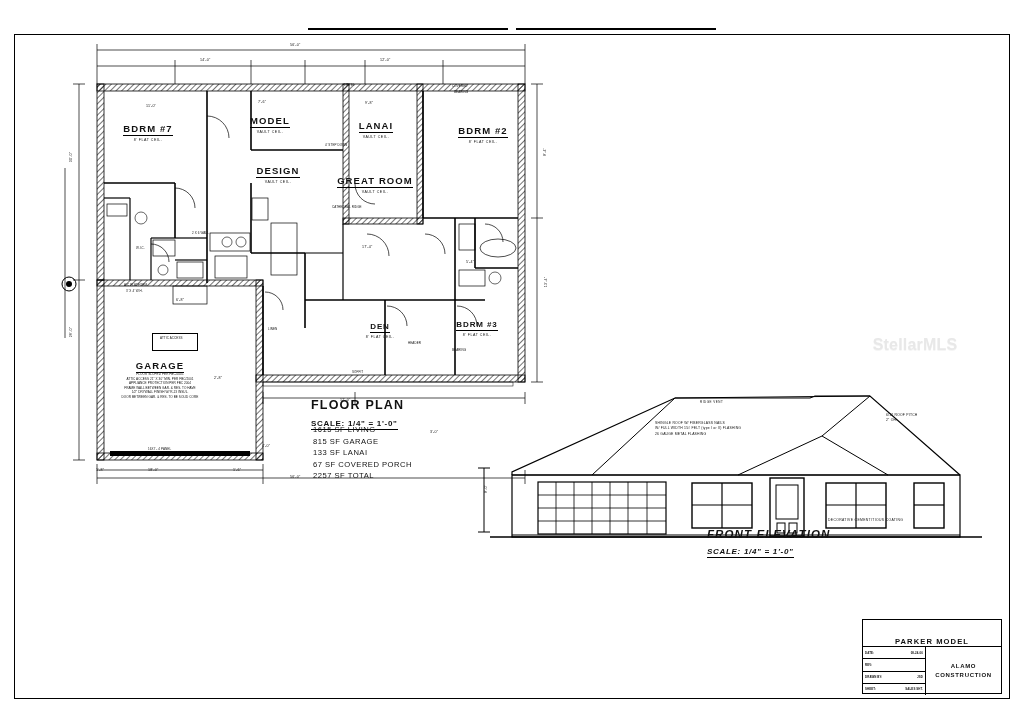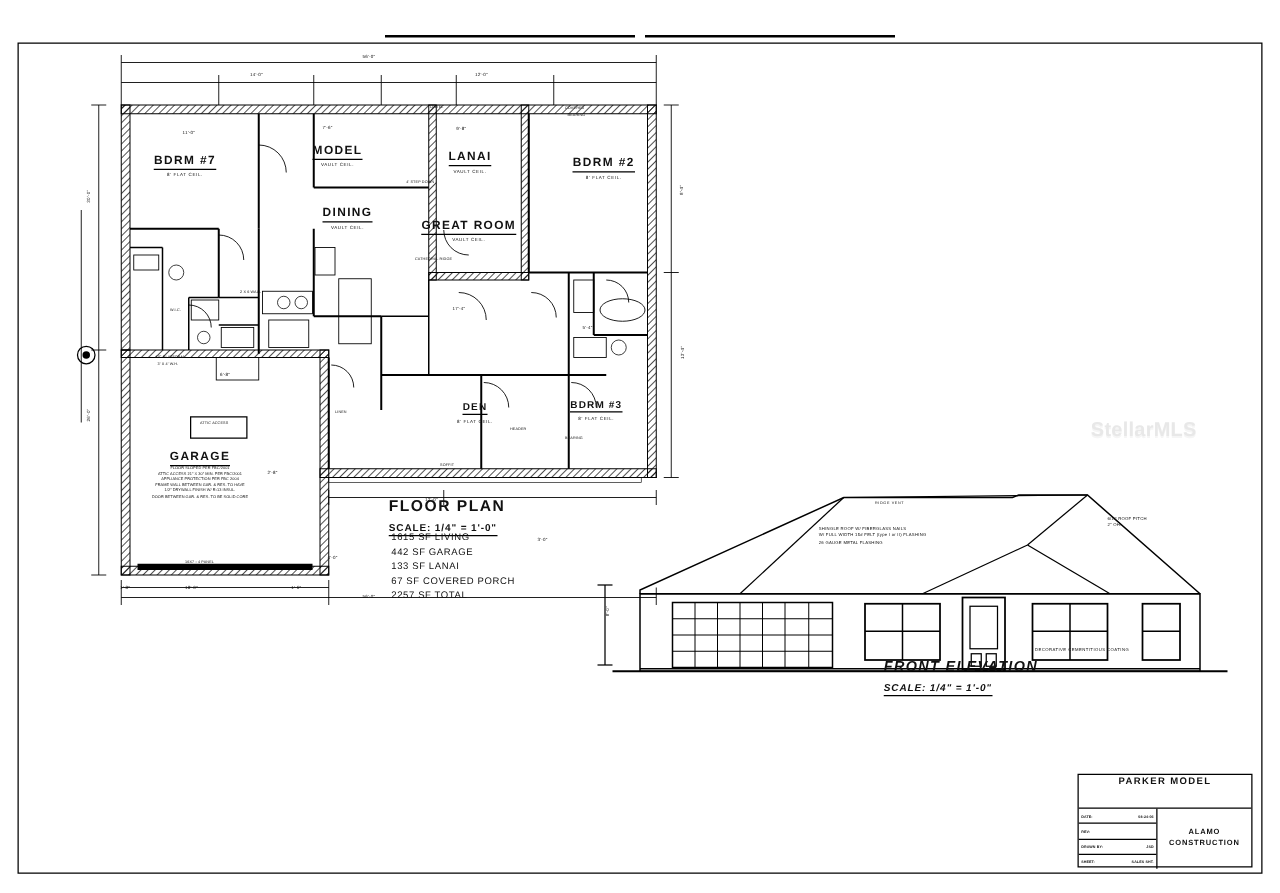--- a/index.html
+++ b/index.html
@@ -38,21 +38,21 @@
   
   .elev-title{position:absolute;font-style:italic;}
   .elev-title .t1{font-size:11.5px;font-weight:bold;letter-spacing:1.1px;}
   .elev-title .t2{font-size:8px;font-weight:bold;letter-spacing:.7px;
                   border-bottom:1.2px solid #000;display:inline-block;padding-bottom:1px;}
 
   
   .tblock{position:absolute;right:22px;bottom:20px;width:140px;height:75px;
           border:1.4px solid #000;box-sizing:border-box;background:#fff;}
   .tb-top{height:26px;border-bottom:1.2px solid #000;display:flex;
-          align-items:flex-start;justify-content:center;}
+          align-items:flex-end;justify-content:center;}
   .tb-top span{font-size:7.6px;font-weight:bold;letter-spacing:1.1px;}
   .tb-bot{display:flex;height:48px;}
   .tb-left{width:62px;border-right:1.2px solid #000;display:flex;flex-direction:column;}
   .tb-row{flex:1;border-bottom:.7px solid #000;display:flex;align-items:center;
           justify-content:space-between;padding:0 2px;}
   .tb-row:last-child{border-bottom:none;}
   .tb-row span{font-size:2.9px;font-weight:bold;letter-spacing:.1px;}
   .tb-right{flex:1;display:flex;align-items:center;justify-content:center;
             text-align:center;}
   .tb-right div{font-size:6px;font-weight:bold;letter-spacing:.7px;line-height:9px;}
@@ -233,21 +233,21 @@
     <span class="nm">LANAI</span>
     <span class="ce">VAULT CEIL.</span>
   </div>
 
   <div class="room" style="left:435px;top:120px;width:96px;">
     <span class="nm">BDRM #2</span>
     <span class="ce">8' FLAT CEIL.</span>
   </div>
 
   <div class="room" style="left:238px;top:160px;width:80px;">
-    <span class="nm">DINING</span>
+    <span class="nm">DESIGN</span>
     <span class="ce">VAULT CEIL.</span>
   </div>
 
   <div class="room" style="left:320px;top:170px;width:110px;">
     <span class="nm">GREAT ROOM</span>
     <span class="ce">VAULT CEIL.</span>
   </div>
   <div class="micro" style="left:332px;top:205px;">CATHEDRAL RIDGE</div>
 
   <div class="room sm" style="left:352px;top:315px;width:56px;">
@@ -312,21 +312,21 @@
   <div class="dim" style="left:430px;top:430px;">3'-0"</div>
   <div class="dim" style="left:214px;top:376px;">2'-8"</div>
   <div class="dim" style="left:466px;top:260px;">5'-4"</div>
 
   <div class="fp-title" style="left:311px;top:398px;">
     <div class="t1">FLOOR PLAN</div>
     <div class="t2">SCALE: 1/4" = 1'-0"</div>
   </div>
   <div class="fp-list" style="left:313px;top:424px;">
     <div>1615 SF LIVING</div>
-    <div>442 SF GARAGE</div>
+    <div>815 SF GARAGE</div>
     <div>133 SF LANAI</div>
     <div>67 SF COVERED PORCH</div>
     <div>2257 SF TOTAL</div>
   </div>
 
   <svg style="position:absolute;left:470px;top:380px;" width="520" height="160" viewBox="0 0 520 160">
     <g stroke="#000" fill="none" stroke-width="1">
 
       <path d="M42 95 L42 92 L205 18 L340 18 L345 16 L400 16 L490 95" stroke-width="1.2" fill="none"></path>
 

